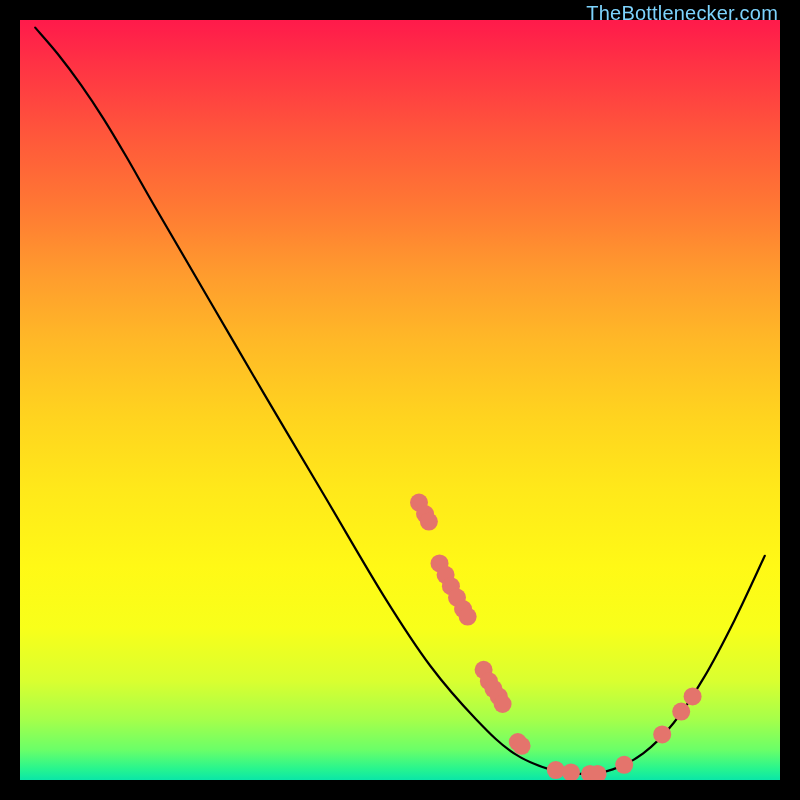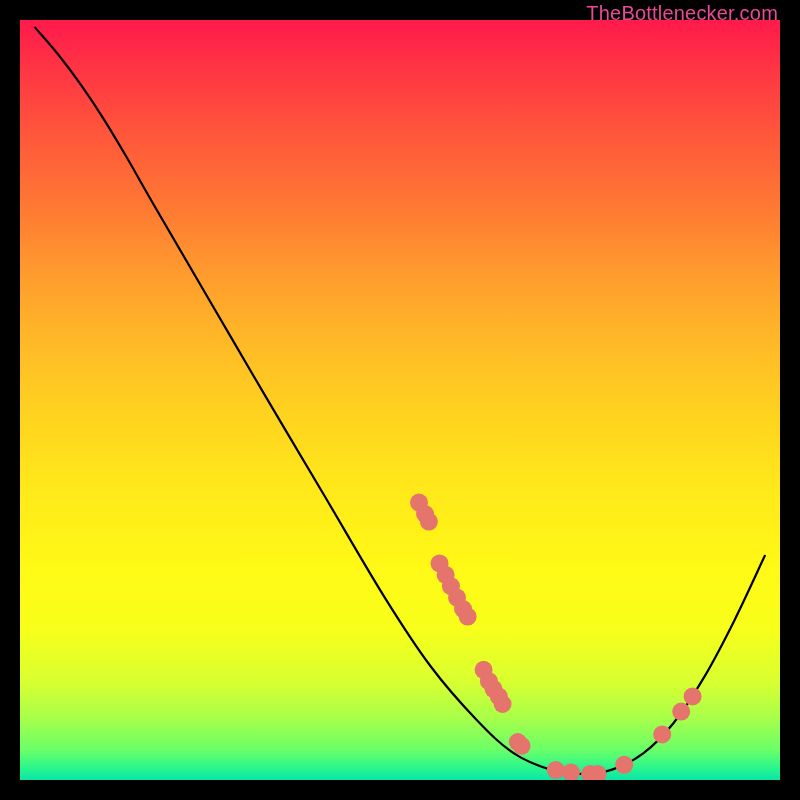--- a/index.html
+++ b/index.html
@@ -45,21 +45,21 @@
     position: absolute;
     left: 0;
     top: 0;
     width: 760px;
     height: 760px;
   }
   .watermark {
     position: absolute;
     top: 2px;
     right: 22px;
-    color: #ec4899;
+    color: #7dd3fc;
     font-size: 20px;
     font-weight: 500;
     letter-spacing: 0.2px;
   }
 </style>
 </head>
 <body>
 
 <div class="chart-container">
   <div class="plot-area">

